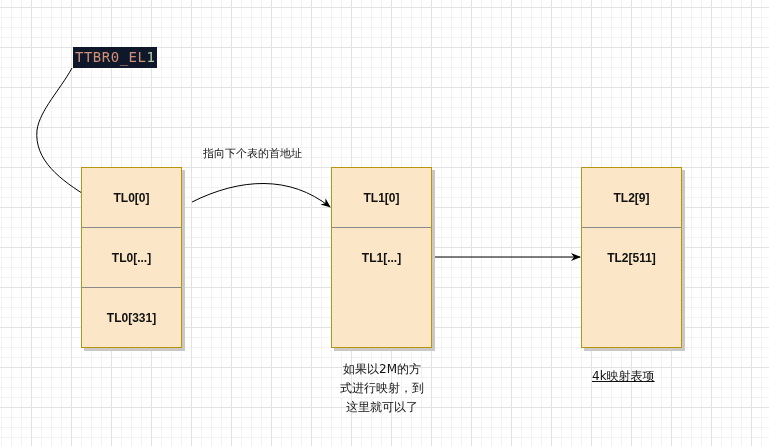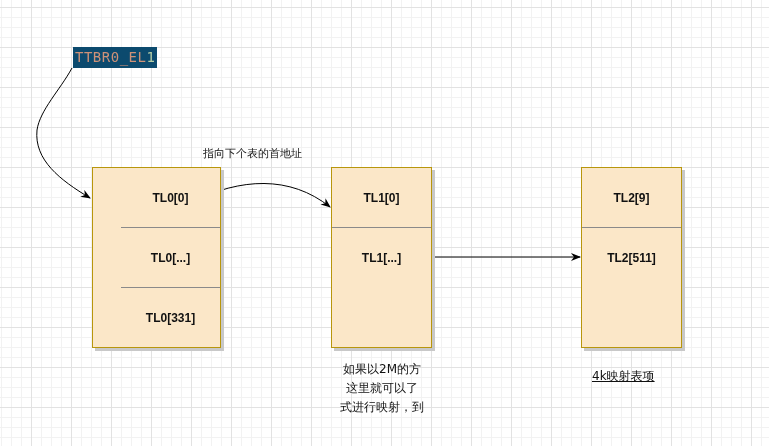--- a/index.html
+++ b/index.html
@@ -6,21 +6,21 @@
   body{width:769px;height:446px;position:relative;overflow:hidden;background:#ffffff;
     font-family:"DejaVu Sans","Liberation Sans",sans-serif;}
   .grid{position:absolute;left:0;top:0;width:769px;height:446px;
     background-image:
       linear-gradient(to right,#e2e2e2 1px,transparent 1px),
       linear-gradient(to bottom,#e2e2e2 1px,transparent 1px),
       linear-gradient(to right,#f2f2f2 1px,transparent 1px),
       linear-gradient(to bottom,#f2f2f2 1px,transparent 1px);
     background-size:40px 40px,40px 40px,10px 10px,10px 10px;
     background-position:31px 7px,31px 7px,1px 7px,1px 7px;}
-  .reg{position:absolute;left:73px;top:47px;height:21px;background:#0c4a6e;
+  .reg{position:absolute;left:73px;top:47px;height:21px;background:#0f172a;
     font-family:"DejaVu Sans Mono","Liberation Mono",monospace;font-size:14px;line-height:21px;padding:0 2px;letter-spacing:0.5px;}
   .reg .a{color:#ce9178;} .reg .b{color:#b5cea8;}
   .table{position:absolute;width:99px;height:179px;background:#fbe7c8;border:1px solid #b8960c;
     box-shadow:3px 3px 0 #c8c8c8;}
   .cell{height:59px;border-bottom:1px solid #8a8a8a;display:flex;align-items:center;justify-content:center;
     font-family:"Liberation Sans",sans-serif;font-weight:bold;font-size:12px;color:#111;}
   .cell:last-child{border-bottom:none;height:60px;}
   svg.lines{position:absolute;left:0;top:0;}
   .lbl{position:absolute;color:#111;font-family:"DejaVu Sans",sans-serif;}
   .l1{left:203px;top:146px;font-size:11px;}
@@ -38,33 +38,33 @@
       <path d="M0,0 L10,4 L0,8 L3,4 Z" fill="#000"></path>
     </marker>
   </defs>
   <path d="M72,68 C60,90 40,110 37,130 C34,160 60,180 90,198" fill="none" stroke="#000" stroke-width="1" marker-end="url(#ah)"></path>
   <path d="M192,202 C240,178 290,175 330,207" fill="none" stroke="#000" stroke-width="1" marker-end="url(#ah)"></path>
   <path d="M432,257 L580,257" fill="none" stroke="#000" stroke-width="1" marker-end="url(#ah)"></path>
 </svg>
 
 <div class="reg"><span class="a">TTBR0_EL</span><span class="b">1</span></div>
 
-<div class="table" style="left:92px;top:167px;padding-left:28px;">
+<div class="table" style="left:81px;top:167px;">
   <div class="cell">TL0[0]</div>
   <div class="cell">TL0[...]</div>
   <div class="cell">TL0[331]</div>
 </div>
 <div class="table" style="left:331px;top:167px;">
   <div class="cell">TL1[0]</div>
   <div class="cell">TL1[...]</div>
 </div>
 <div class="table" style="left:581px;top:167px;">
   <div class="cell">TL2[9]</div>
   <div class="cell">TL2[511]</div>
 </div>
 
 <div class="lbl l1">指向下个表的首地址</div>
 <div class="lbl l2">
   <div>如果以2M的方</div>
+  <div>式进行映射，到</div>
   <div>这里就可以了</div>
-  <div>式进行映射，到</div>
 </div>
 <div class="lbl l3">4k映射表项</div>
 
 </body></html>

